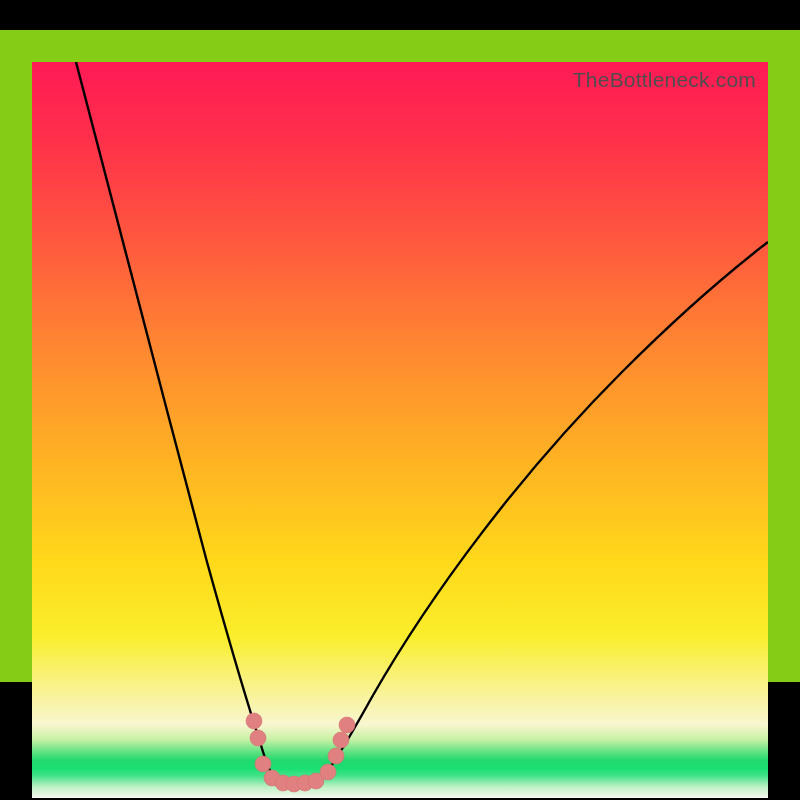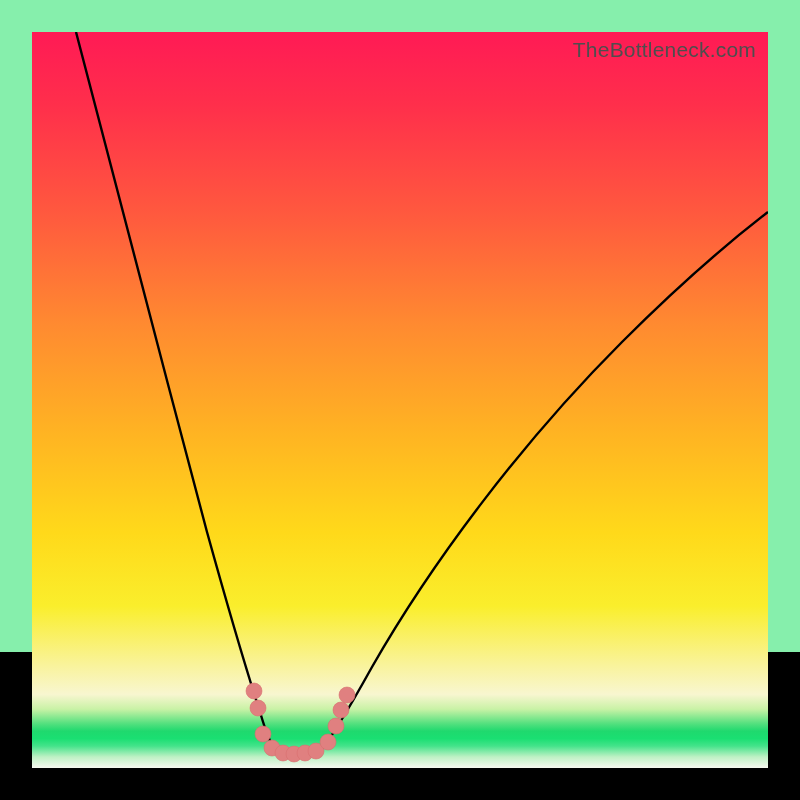--- a/index.html
+++ b/index.html
@@ -8,21 +8,22 @@
     width: 800px;
     height: 800px;
     overflow: hidden;
     background: #000;
     font-family: Arial, Helvetica, sans-serif;
   }
   .frame {
     position: relative;
     width: 800px;
     height: 652px;
-    background: #86efac;
+    background: #84cc16;
+    margin-top: 30px;
   }
   .plot {
     position: absolute;
     left: 32px;
     top: 32px;
     width: 736px;
     height: 736px;
     
     background: linear-gradient(
       to bottom,

